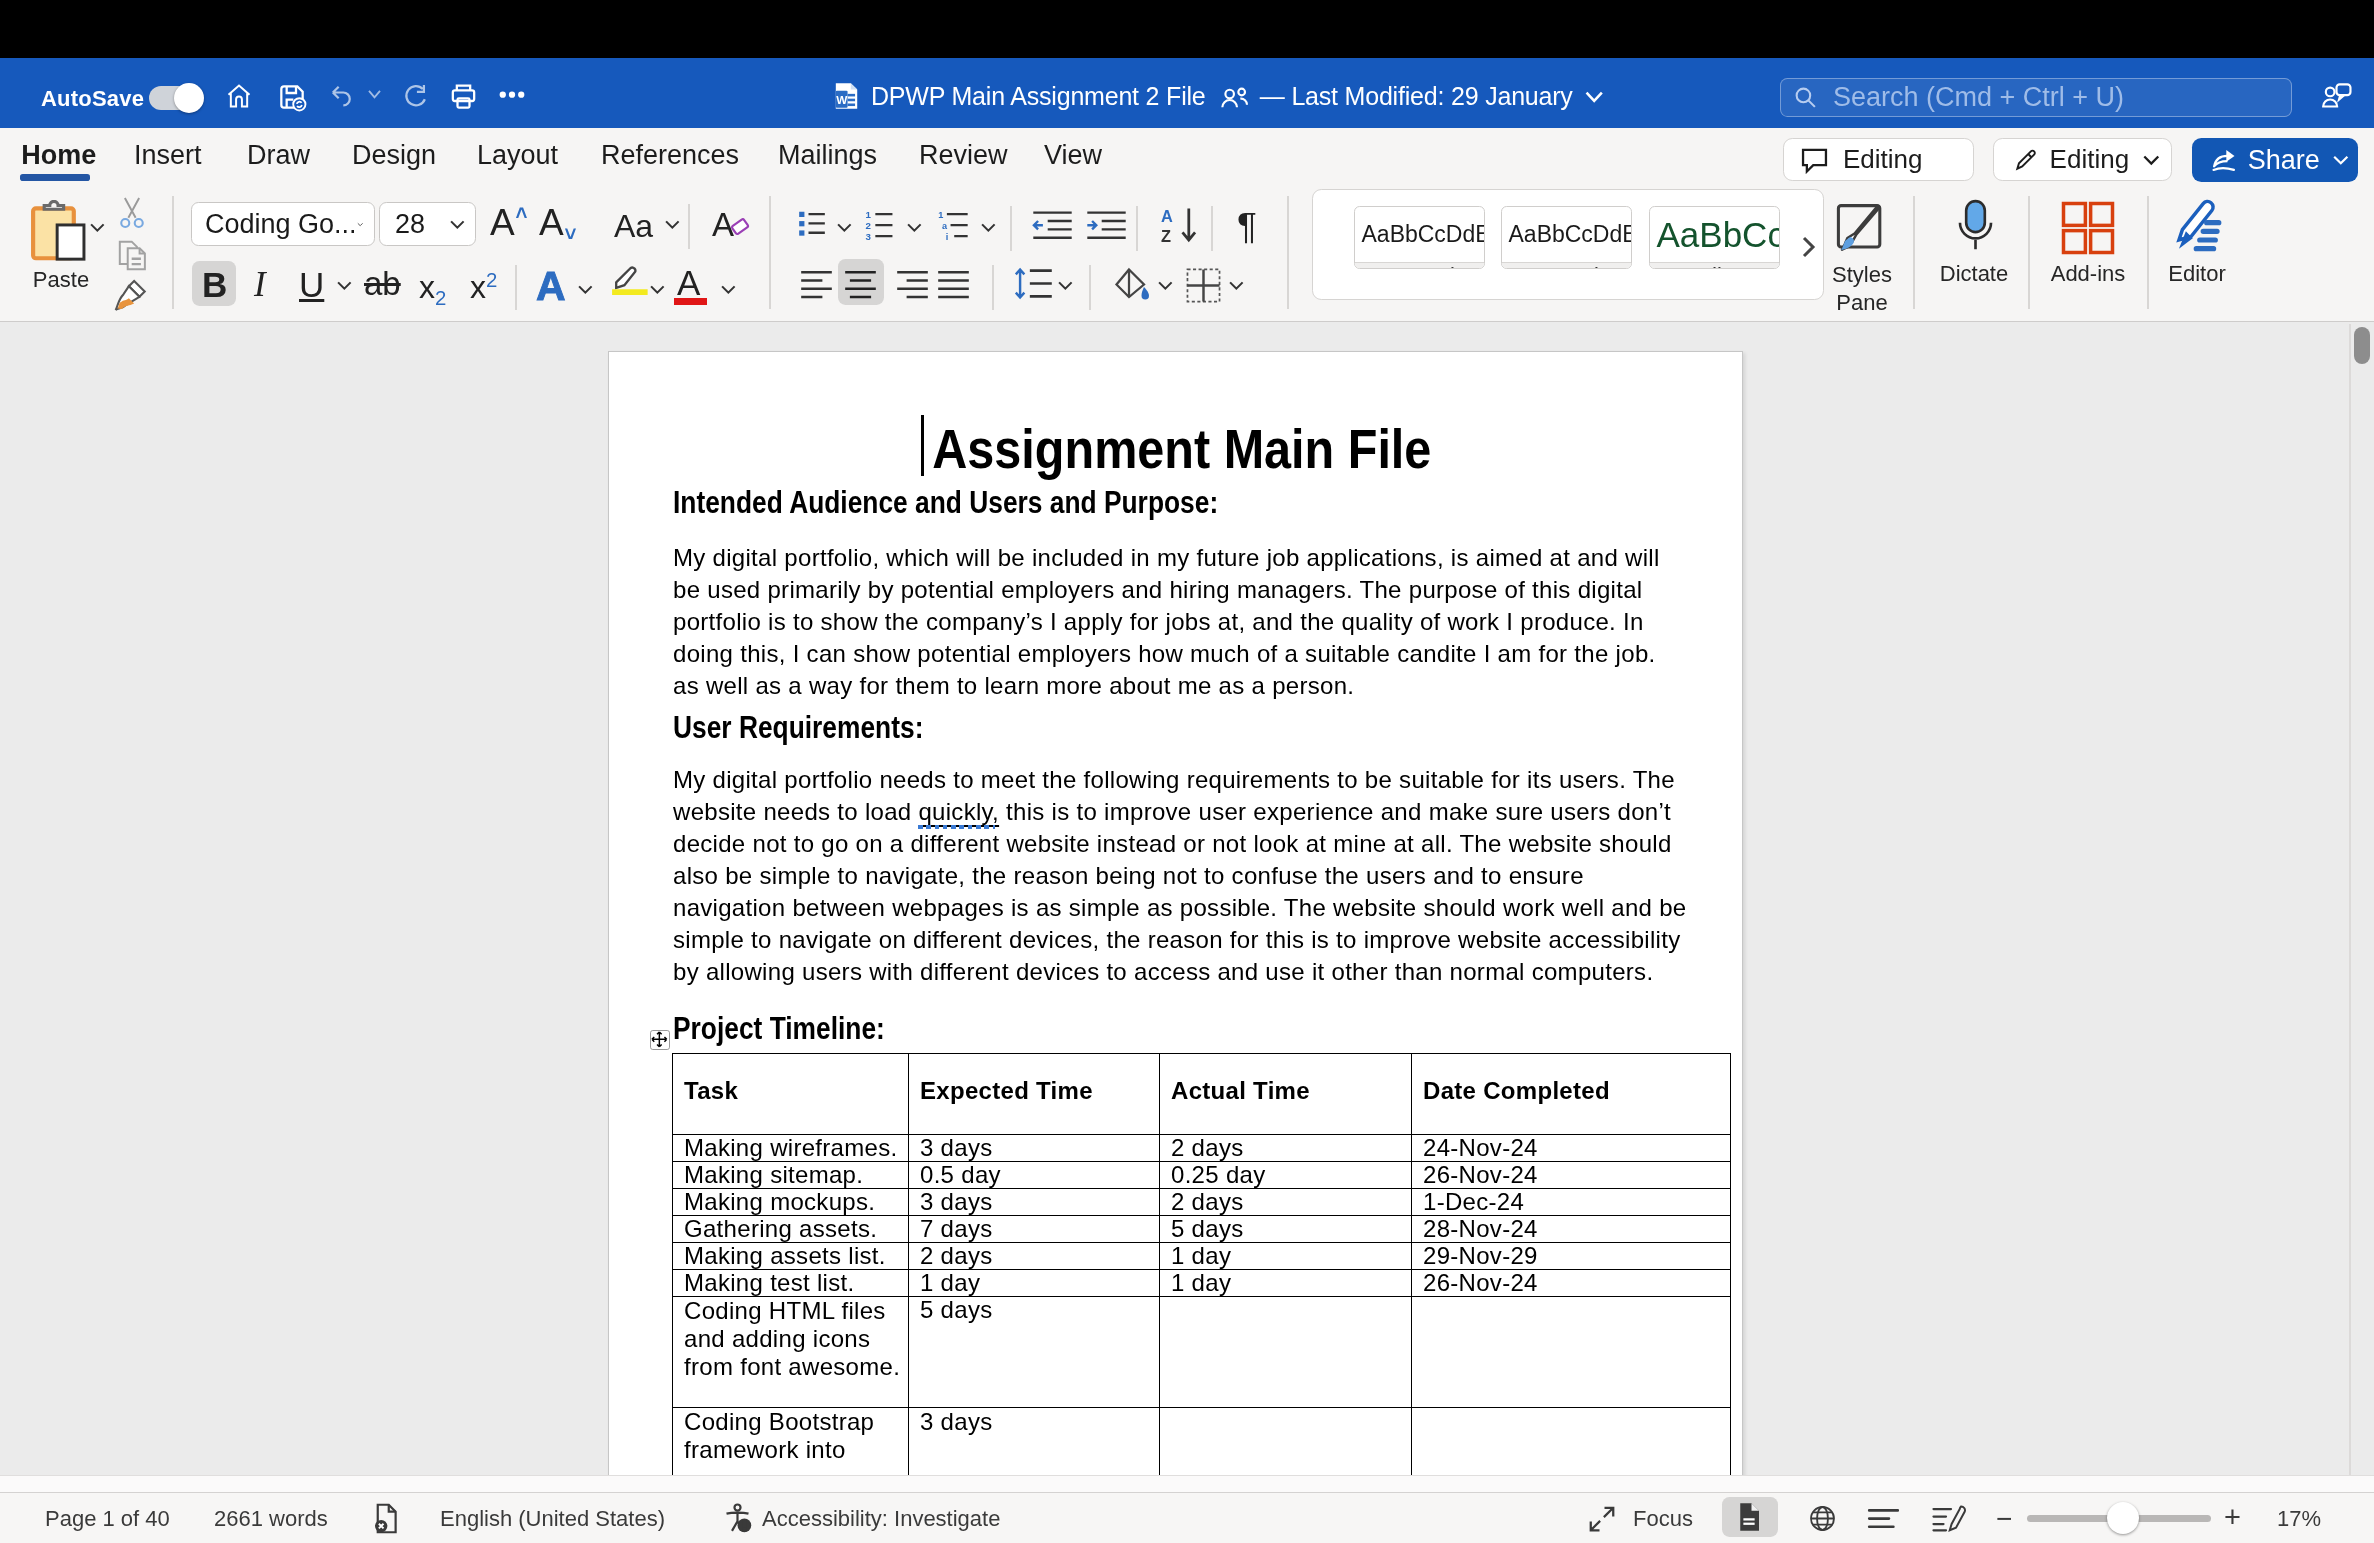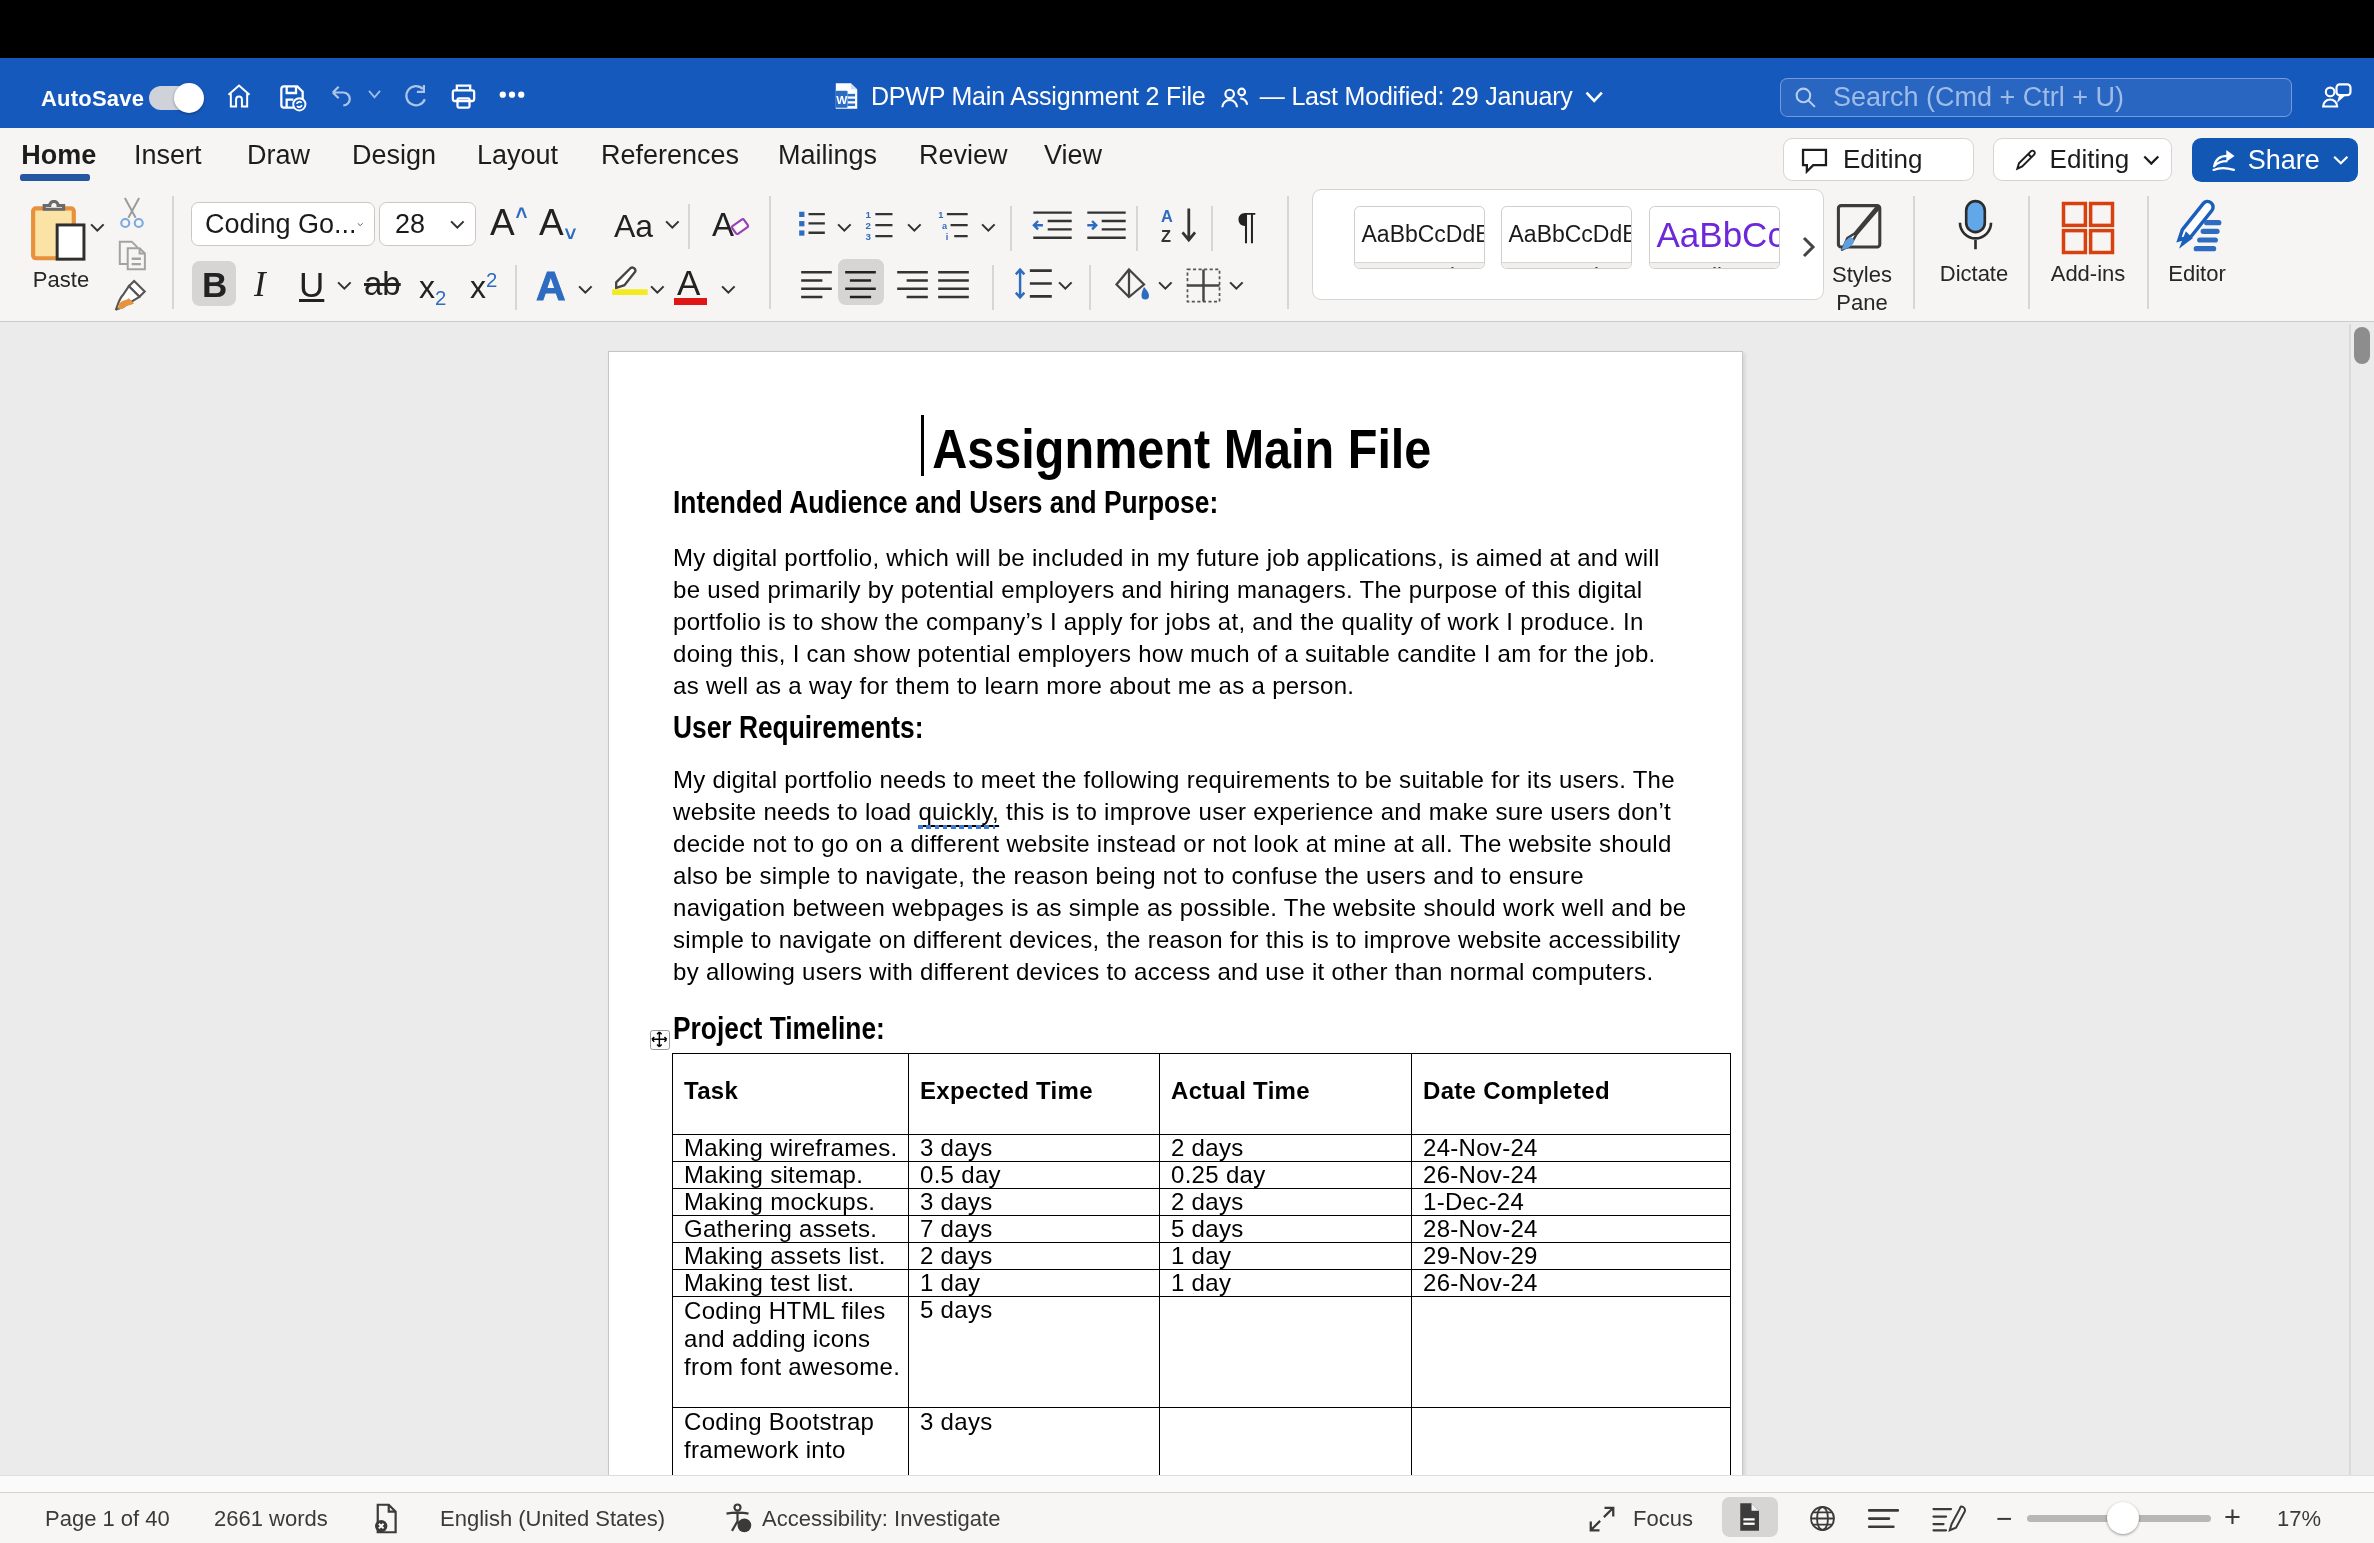--- a/index.html
+++ b/index.html
@@ -370,21 +370,21 @@
     <div id="stylegal" class="abs" style="top:0px">
       <div class="stcard" style="left:41px">
           <div class="stprev">AaBbCcDdE</div>
           <div class="stlab">Normal</div>
         </div>
       <div class="stcard" style="left:188px">
           <div class="stprev">AaBbCcDdE</div>
           <div class="stlab">No Spacing</div>
         </div>
       <div class="stcard" style="left:336px">
-          <div class="stprev" style="font-size:35px;color:#6d28d9">AaBbCc</div>
+          <div class="stprev" style="font-size:35px;color:#14532d">AaBbCc</div>
           <div class="stlab">Heading 1</div>
         </div>
       <svg style="position:absolute;right:7.4px;top:45px" width="15" height="24" viewBox="0 0 10 16" fill="none" stroke="#444" stroke-width="2">
           <path d="M2 2 L8 8 L2 14"></path>
         </svg>
     </div>
 
     <svg class="ribicon" style="left:1833px;top:11px" width="54" height="58" viewBox="0 0 30 32">
         <rect x="3" y="3" width="23" height="23" rx="1.5" fill="none" stroke="#3c3c3c" stroke-width="1.7"></rect>
         <path d="M25.5 4.5 L13 19 L10.5 23.5 L8 26 L5 27.5 L6.5 24.5 L8 21 L12 18.5 L24.5 3.5 Z" fill="#fff" stroke="#3c3c3c" stroke-width="1.4" stroke-linejoin="round"></path>

